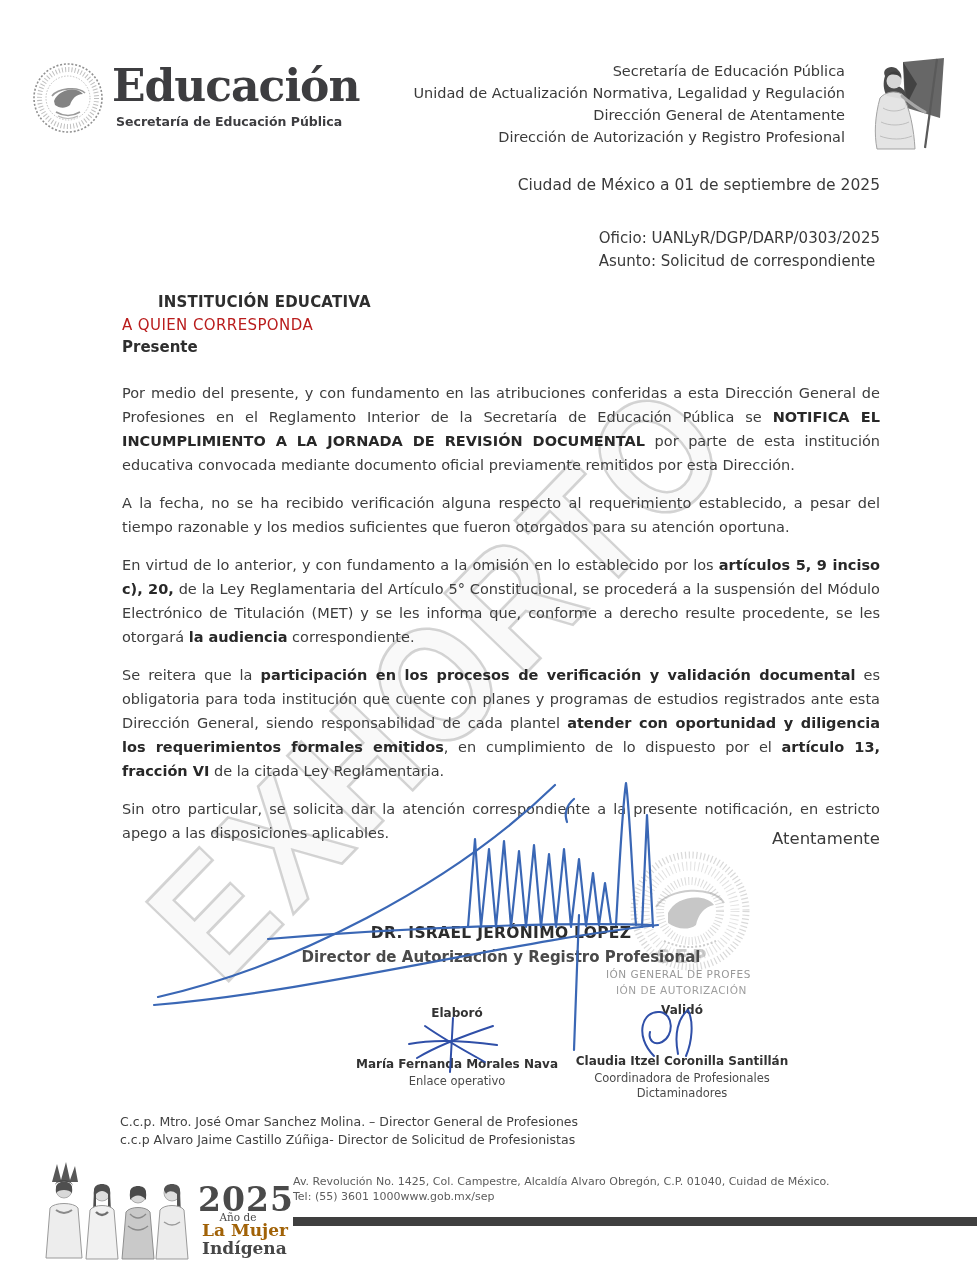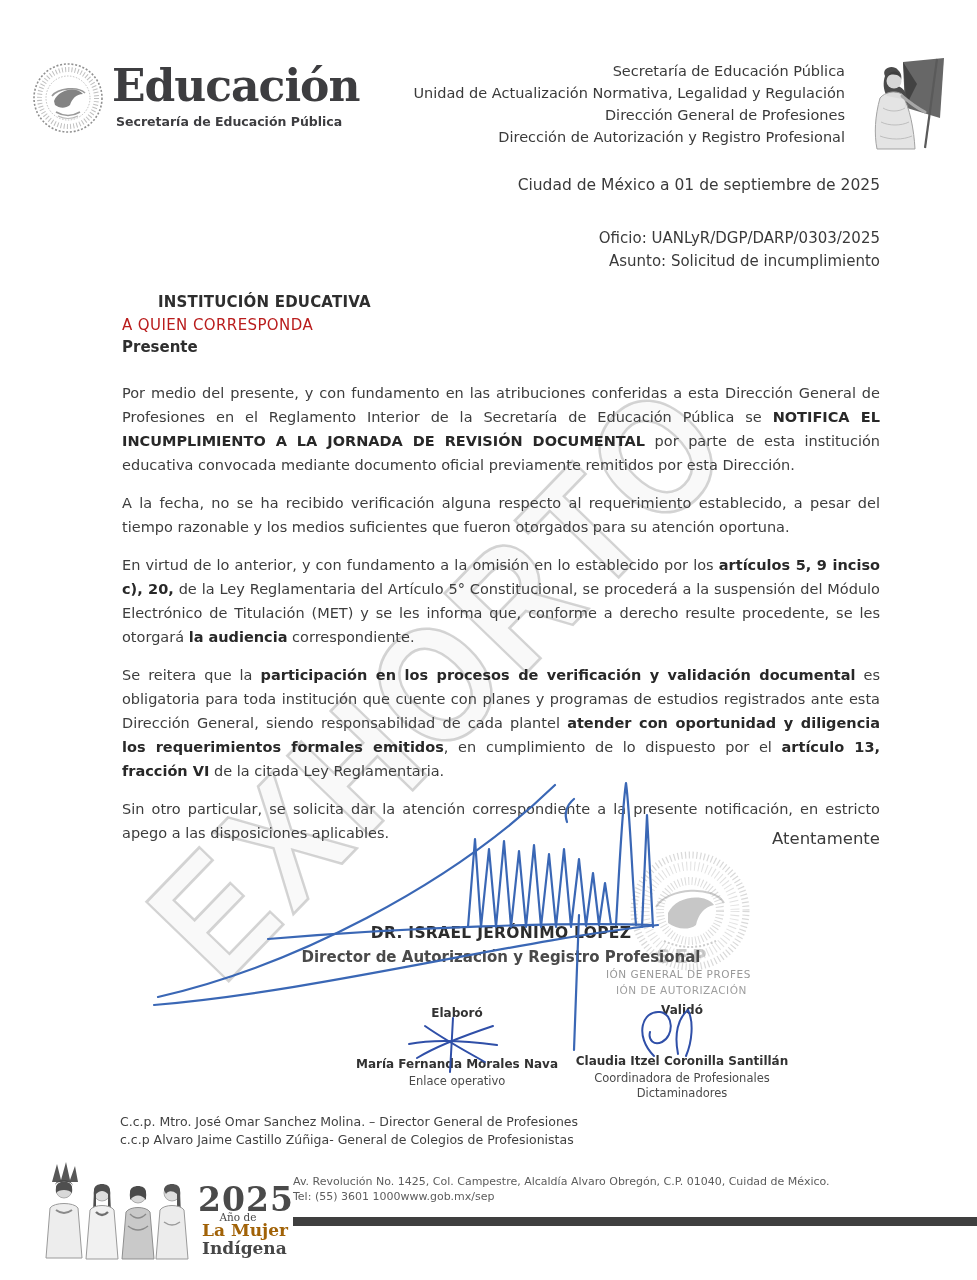--- a/index.html
+++ b/index.html
@@ -31,21 +31,21 @@
     position:absolute; left:116px; top:114px; z-index:1;
     font-size:12.5px; font-weight:700; color:#3d3d40;
   }
   .office-lines {
     position:absolute; right:132px; top:60px; z-index:1;
     text-align:right; font-size:14.5px; line-height:22px; color:#3a3a3a;
   }
   .figure-tr { position:absolute; right:30px; top:56px; z-index:1; }
   
   .date-line { position:absolute; right:97px; top:176px; font-size:15.5px; color:#3a3a3a; z-index:1; }
-  .ref-block { position:absolute; right:97px; top:227px; text-align:right; font-size:15px; line-height:23px; color:#3a3a3a; z-index:1; }
+  .ref-block { position:absolute; right:97px; top:227px; text-align:left; font-size:15px; line-height:23px; color:#3a3a3a; z-index:1; }
   
   .addressee { position:absolute; left:122px; top:291px; font-size:15px; line-height:22.5px; z-index:1; }
   .addressee .l1 { font-weight:700; color:#2e2e2e; letter-spacing:.2px;margin-left:36px; }
   .addressee .l2 { color:#b91c1c; letter-spacing:.4px; }
   .addressee .l3 { font-weight:700; color:#2e2e2e; }
   
   .body-text { position:absolute; left:122px; top:381px; width:758px; z-index:1; }
   .body-text p { font-size:14.5px; line-height:24px; text-align:justify; margin:0 0 14px 0; color:#3d3d3d; }
   .body-text b { color:#282828; }
   
@@ -95,40 +95,40 @@
     <path d="M26,52 Q38,59 50,52" fill="none" stroke="#777" stroke-width="1.6" opacity=".75"></path>
     <path d="M28,56 Q38,61 48,56" fill="none" stroke="#888" stroke-width="1.2" opacity=".6"></path>
   </svg>
 
   <div class="wordmark">Educación</div>
   <div class="wordmark-sub">Secretaría de Educación Pública</div>
 
   <div class="office-lines">
     <div>Secretaría de Educación Pública</div>
     <div>Unidad de Actualización Normativa, Legalidad y Regulación</div>
-    <div>Dirección General de Profesiones</div>
+    <div>Dirección General de Atentamente</div>
     <div>Dirección de Autorización y Registro Profesional</div>
   </div>
 
   <svg class="figure-tr" width="100" height="94" viewBox="0 0 100 94">
     <path d="M56,6 L97,2 L93,62 L60,52 Z" fill="#565656" opacity=".9"></path>
     <path d="M56,6 L70,28 L58,52 Z" fill="#3e3e3e" opacity=".9"></path>
     <line x1="90" y1="3" x2="78" y2="92" stroke="#5a5a5a" stroke-width="2.2"></line>
     <path d="M38,20 C34,12 46,8 51,14 C56,18 55,26 51,30 C57,32 60,38 60,44 L40,40 C36,34 36,26 38,20 Z" fill="#4a4a4a"></path>
     <circle cx="47" cy="25" r="7.5" fill="#d6d6d6"></circle>
     <path d="M41,20 C43,14 53,14 53,21 C50,18 44,18 41,20 Z" fill="#3f3f3f"></path>
     <path d="M33,42 C28,60 27,78 30,93 L68,93 C67,74 63,52 55,38 C48,34 38,36 33,42 Z" fill="#e3e3e3" stroke="#9d9d9d" stroke-width="1" opacity=".95"></path>
     <path d="M55,40 C62,46 70,52 78,56" stroke="#a8a8a8" stroke-width="3" fill="none" stroke-linecap="round"></path>
     <path d="M36,52 C42,56 52,56 58,52 M34,66 C42,70 54,70 62,66 M33,80 C43,84 56,84 65,80" stroke="#b4b4b4" stroke-width="1" fill="none" opacity=".8"></path>
   </svg>
 
   <div class="date-line">Ciudad de México a 01 de septiembre de 2025</div>
   <div class="ref-block">
     <div>Oficio: UANLyR/DGP/DARP/0303/2025</div>
-    <div>Asunto: Solicitud de incumplimiento</div>
+    <div>Asunto: Solicitud de correspondiente</div>
   </div>
 
   <div class="addressee">
     <div class="l1">INSTITUCIÓN EDUCATIVA</div>
     <div class="l2">A QUIEN CORRESPONDA</div>
     <div class="l3">Presente</div>
   </div>
 
   <div class="body-text">
     <p><span>Por medio del presente, y con fundamento en las atribuciones conferidas a esta Dirección General de Profesiones en el Reglamento Interior de la Secretaría de Educación Pública se </span><b>NOTIFICA EL INCUMPLIMIENTO A LA JORNADA DE REVISIÓN DOCUMENTAL</b><span> por parte de esta institución educativa convocada mediante documento oficial previamente remitidos por esta Dirección.</span></p>
@@ -192,21 +192,21 @@
   </div>
   <svg class="mini-sig" style="left:630px; top:1002px;" width="80" height="62" viewBox="0 0 80 62">
     <g fill="none" stroke="#2f4fa8" stroke-width="2" stroke-linecap="round">
       <path d="M24,54 C4,34 12,8 30,10 C44,12 44,34 32,40 C24,44 18,38 20,30"></path>
       <path d="M48,52 C44,32 48,16 58,8 C64,20 62,40 56,54"></path>
     </g>
   </svg>
 
   <div class="ccp">
     <div>C.c.p. Mtro. José Omar Sanchez Molina. – Director General de Profesiones</div>
-    <div>c.c.p Alvaro Jaime Castillo Zúñiga- General de Colegios de Profesionistas</div>
+    <div>c.c.p Alvaro Jaime Castillo Zúñiga- Director de Solicitud de Profesionistas</div>
   </div>
 
   <svg class="women" width="150" height="100" viewBox="0 0 150 100">
 
     <path d="M10,22 L15,4 L19,20 L24,2 L28,20 L33,6 L36,22 Z" fill="#575757"></path>
     <path d="M13,26 C13,18 31,18 31,27 C31,20 13,20 13,26 Z" fill="#4a4a4a"></path>
     <circle cx="22" cy="30" r="8" fill="#d8d8d8" stroke="#9a9a9a" stroke-width=".8"></circle>
     <path d="M14,27 C15,20 29,20 30,27 L30,33 C27,29 17,29 14,33 Z" fill="#4f4f4f"></path>
     <path d="M8,48 C12,42 32,42 36,48 L40,98 L4,98 Z" fill="#ededed" stroke="#9a9a9a" stroke-width="1"></path>
     <path d="M14,50 Q22,56 30,50" stroke="#8a8a8a" stroke-width="2" fill="none"></path>

